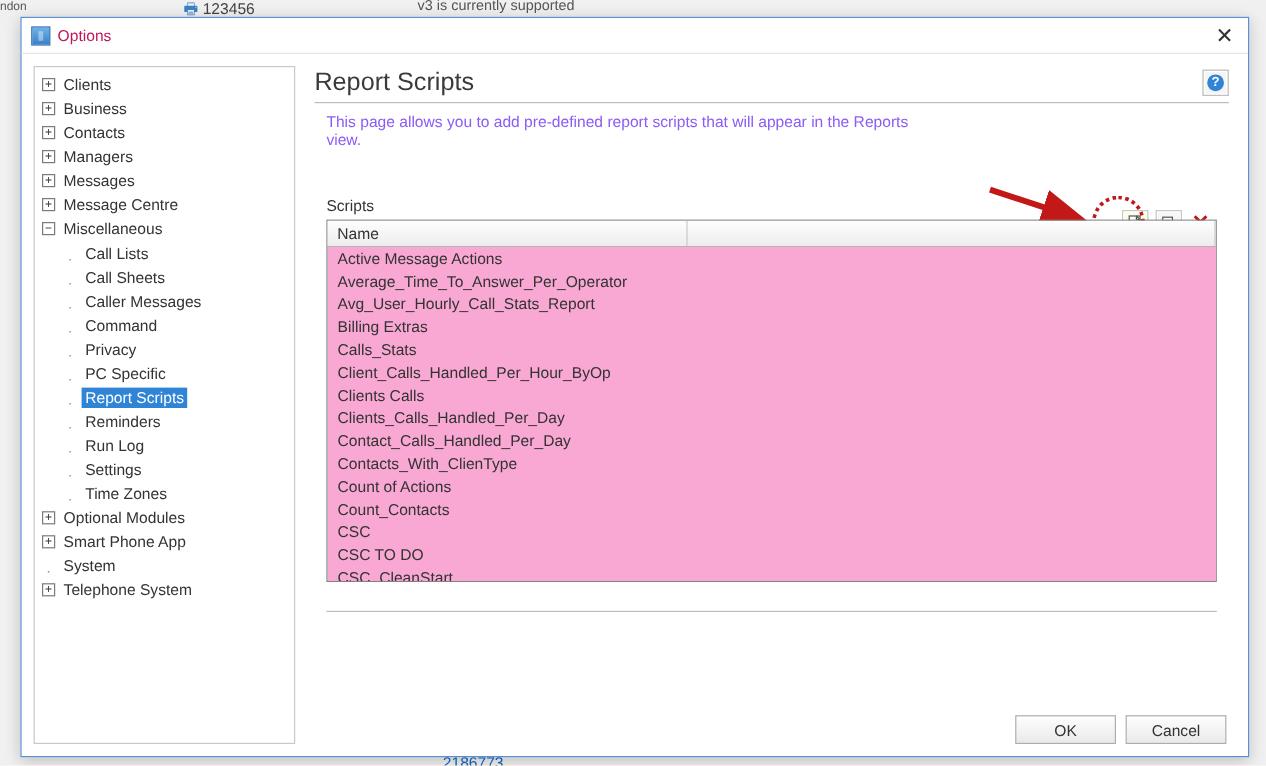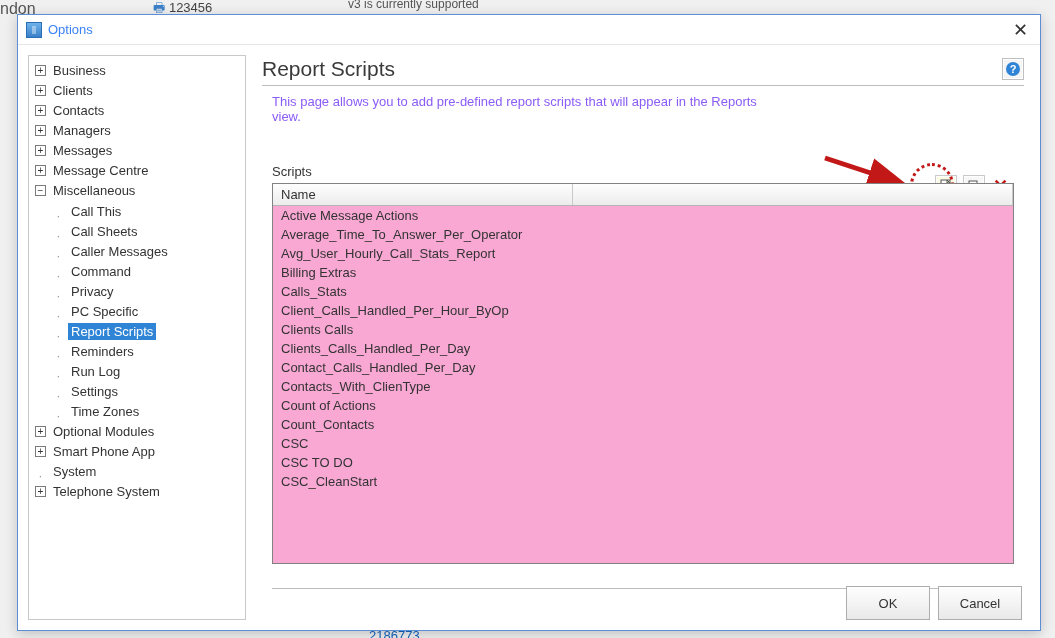--- a/index.html
+++ b/index.html
@@ -10,21 +10,21 @@
     background: #f0f0f0;
     overflow: hidden;
     width: 1055px;
     height: 638px;
     position: relative;
     color: #333;
   }
   .bg-fragment {
     position: absolute;
     color: #555;
-    font-size: 16px;
+    font-size: 10px;
   }
   .dialog {
     position: absolute;
     left: 17px;
     top: 14px;
     width: 1024px;
     height: 617px;
     background: #fff;
     border: 1px solid #5a8fd6;
     box-shadow: 0 3px 12px rgba(0,0,0,0.2);
@@ -43,21 +43,21 @@
     background: linear-gradient(#6fb2eb,#3b80c9);
     border: 1px solid #2a6db5;
     position: relative;
   }
   .titlebar .app-icon::after {
     content:"";
     position:absolute;
     inset:3px 5px 3px 5px;
     background:#fff6;
   }
-  .titlebar .title { color:#3b82f6; }
+  .titlebar .title { color:#be185d; }
   .titlebar .close {
     margin-left:auto;
     font-size:18px;
     line-height:1;
     padding: 0 4px;
     cursor: pointer;
     color:#333;
   }
   .body {
     display:flex;
@@ -170,21 +170,21 @@
   }
   .arrow-svg {
     position:absolute;
     right: 120px;
     top: 105px;
     pointer-events:none;
   }
   .list-wrap {
     margin: 0 10px 0 10px;
     border:1px solid #828282;
-    height: 381px;
+    height: 302px;
     position:relative;
   }
   .list-header {
     display:flex;
     background: linear-gradient(#fefefe,#ececec);
     border-bottom:1px solid #b5b5b5;
     height:22px;
   }
   .col-h {
     padding: 3px 8px;
@@ -210,21 +210,21 @@
   }
   .dialog-buttons {
     position:absolute;
     right: 18px;
     bottom: 10px;
     display:flex;
     gap:8px;
   }
   .btn {
     min-width: 84px;
-    height: 34px;
+    height: 24px;
     border:1px solid #adadad;
     background: linear-gradient(#fefefe,#e9e9e9);
     cursor:pointer;
     font: inherit;
     color:#333;
   }
   
   .bg-printer {
     position:absolute; left:153px; top:-2px; color:#444;
   }
@@ -244,28 +244,28 @@
 <div class="dialog">
   <div class="titlebar">
     <div class="app-icon"></div>
     <div class="title">Options</div>
     <div class="close">✕</div>
   </div>
   <div class="body">
     <div class="tree-pane">
       <div class="tree" id="tree-root">
           <ul>
+            <li><span class="expander">+</span><span class="node-label">Clients</span></li>
             <li><span class="expander">+</span><span class="node-label">Business</span></li>
-            <li><span class="expander">+</span><span class="node-label">Clients</span></li>
             <li><span class="expander">+</span><span class="node-label">Contacts</span></li>
             <li><span class="expander">+</span><span class="node-label">Managers</span></li>
             <li><span class="expander">+</span><span class="node-label">Messages</span></li>
             <li><span class="expander">+</span><span class="node-label">Message Centre</span></li>
             <li><span class="expander">−</span><span class="node-label">Miscellaneous</span><ul>
-                <li><span class="dash">·</span><span class="node-label">Call This</span></li>
+                <li><span class="dash">·</span><span class="node-label">Call Lists</span></li>
                 <li><span class="dash">·</span><span class="node-label">Call Sheets</span></li>
                 <li><span class="dash">·</span><span class="node-label">Caller Messages</span></li>
                 <li><span class="dash">·</span><span class="node-label">Command</span></li>
                 <li><span class="dash">·</span><span class="node-label">Privacy</span></li>
                 <li><span class="dash">·</span><span class="node-label">PC Specific</span></li>
                 <li><span class="dash">·</span><span class="node-label selected">Report Scripts</span></li>
                 <li><span class="dash">·</span><span class="node-label">Reminders</span></li>
                 <li><span class="dash">·</span><span class="node-label">Run Log</span></li>
                 <li><span class="dash">·</span><span class="node-label">Settings</span></li>
                 <li><span class="dash">·</span><span class="node-label">Time Zones</span></li>

